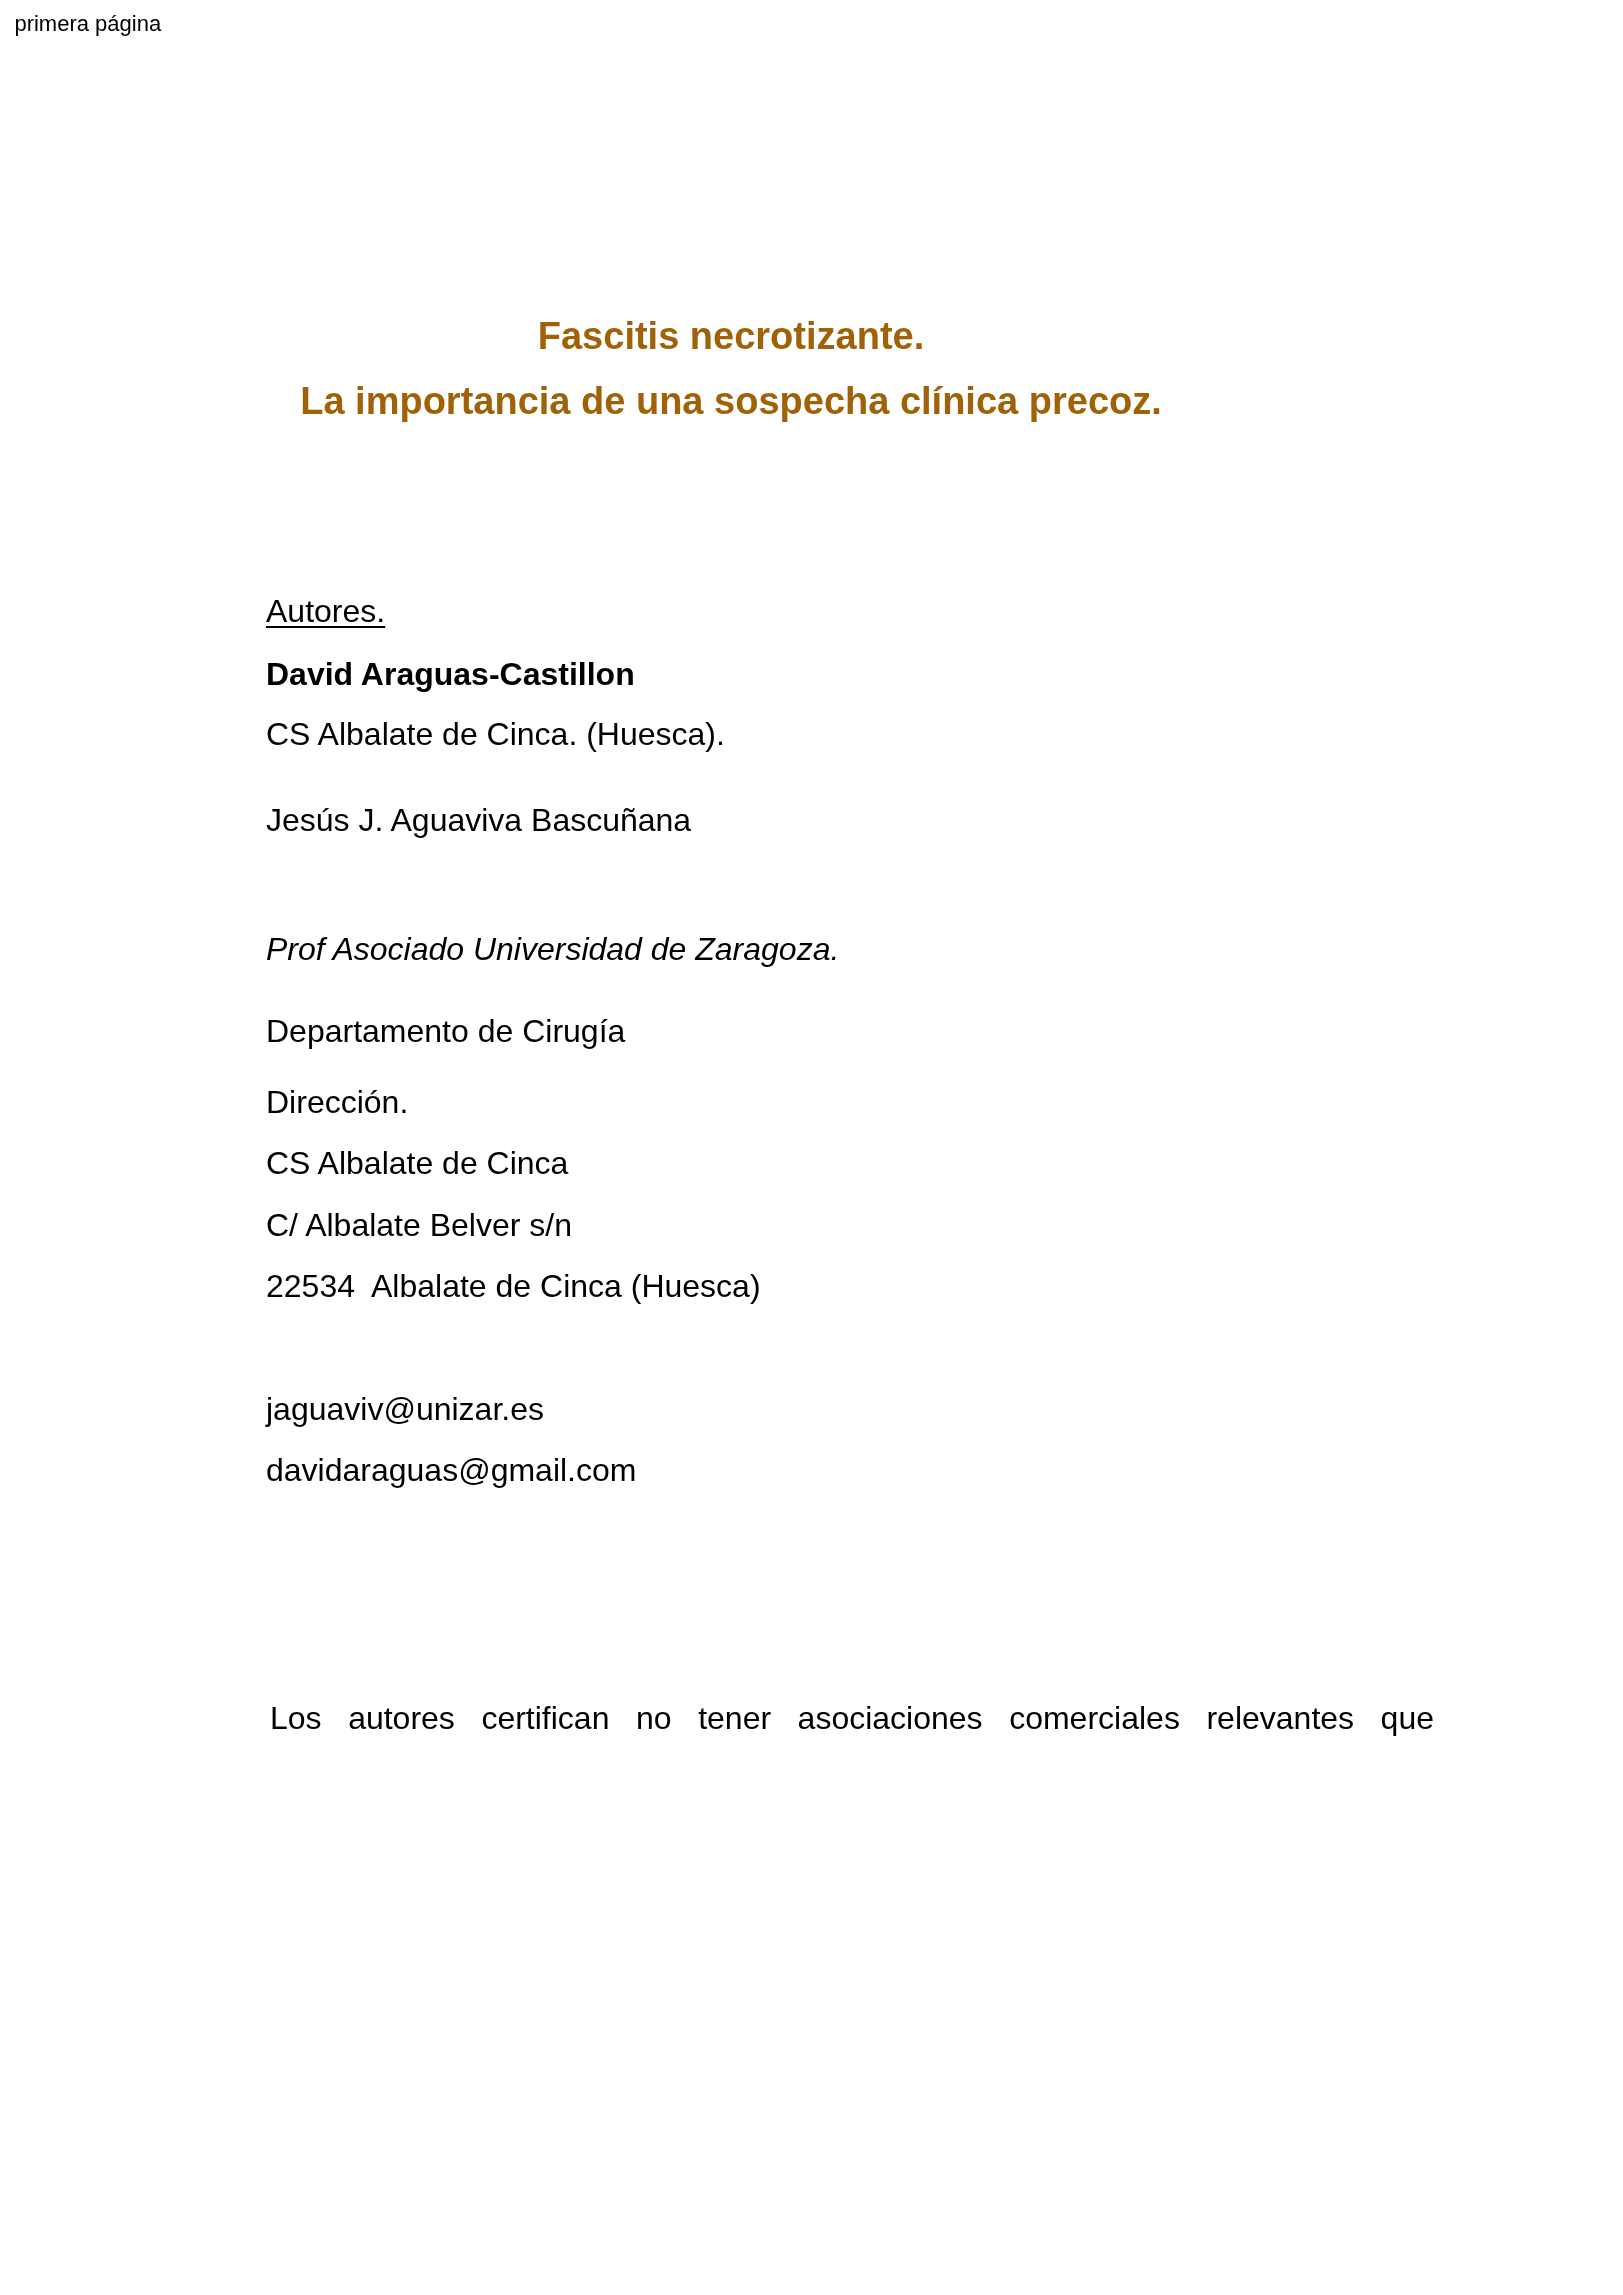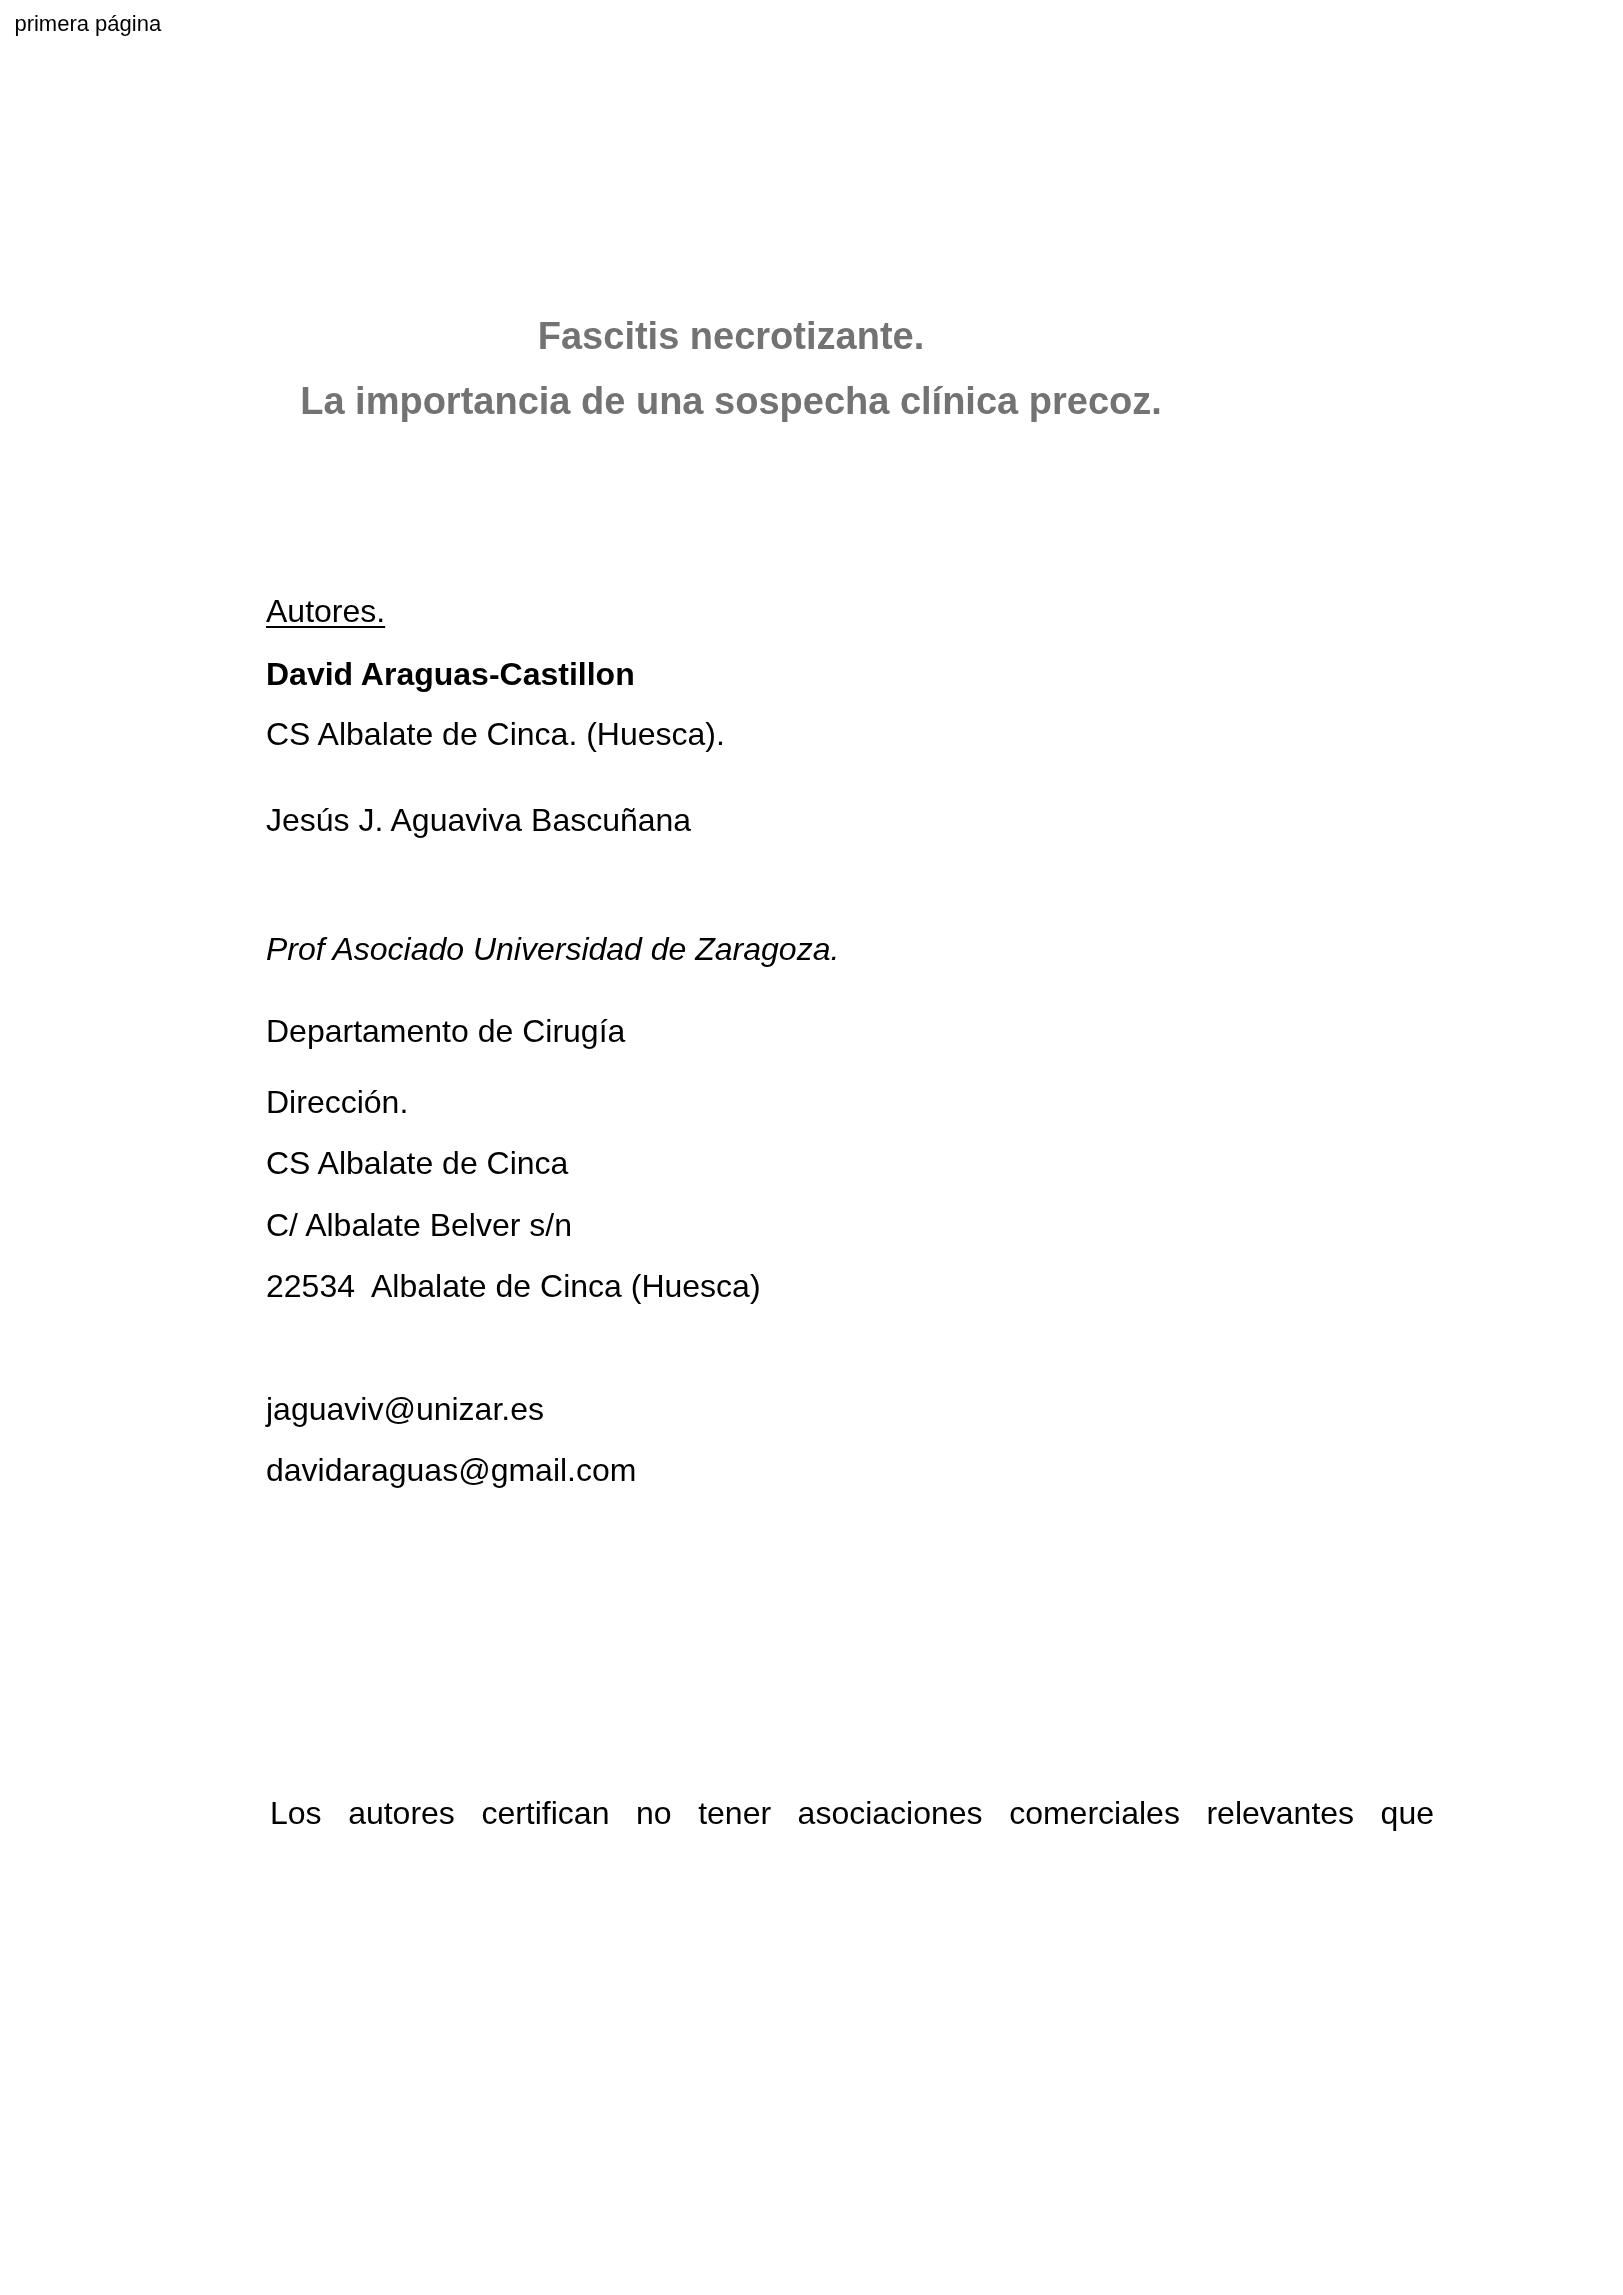--- a/index.html
+++ b/index.html
@@ -23,38 +23,38 @@
     line-height: 34px;
   }
   .title-line {
     position: absolute;
     left: 0;
     width: 1462px;
     text-align: center;
     font-weight: bold;
     font-size: 38px;
     line-height: 46px;
-    color: #737373;
+    color: #a16207;
   }
   .title-1 { top: 313px; }
   .title-2 { top: 378px; }
   .line {
     position: absolute;
     left: 232px;
     font-size: 32px;
     line-height: 39px;
     white-space: pre;
     margin-left: 34px;
   }
   .underline { text-decoration: underline; text-underline-offset: 3.9px; text-decoration-thickness: 2px; }
   .disclaimer {
     position: absolute;
     left: 270px;
     width: 1164px;
-    top: 1794px;
+    top: 1699px;
     font-size: 32px;
     line-height: 39px;
     text-align: justify;
     text-align-last: justify;
   }
 </style>
 </head>
 <body>
 
 <div class="page-header">primera página</div>

